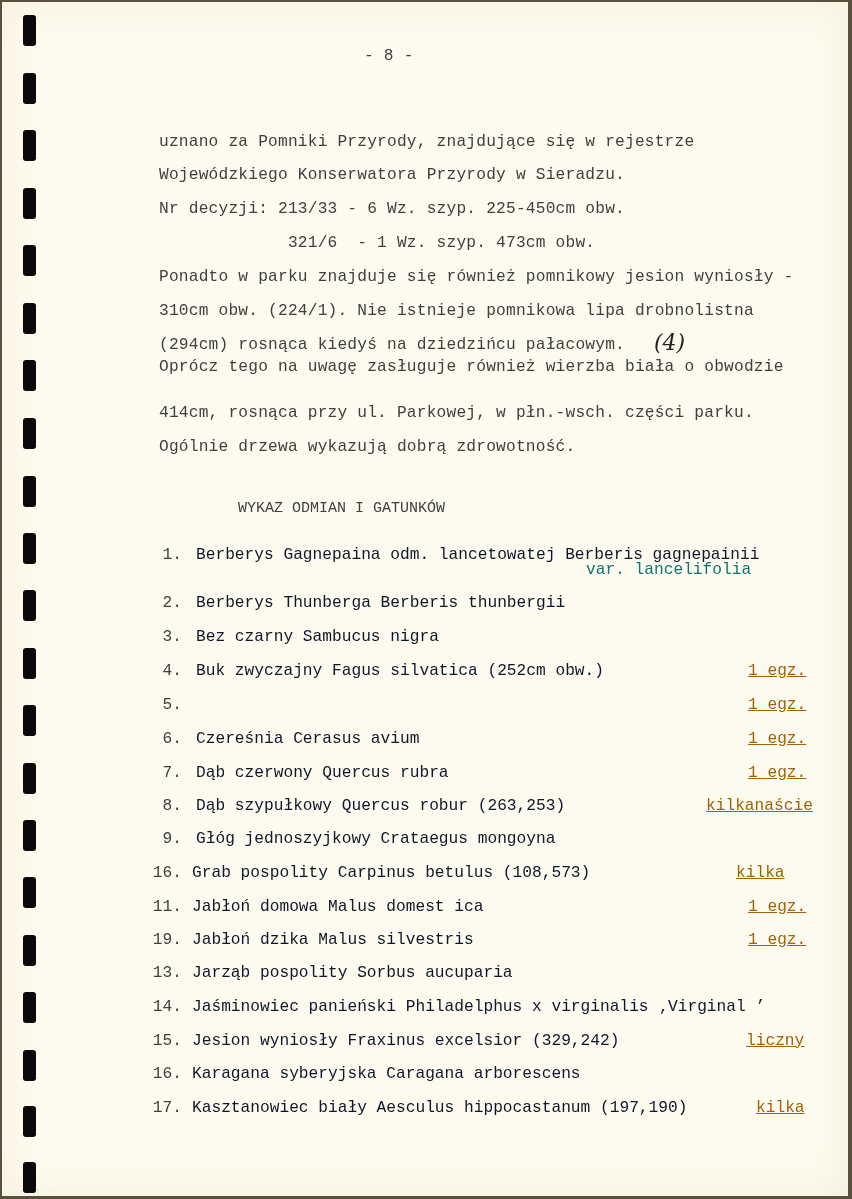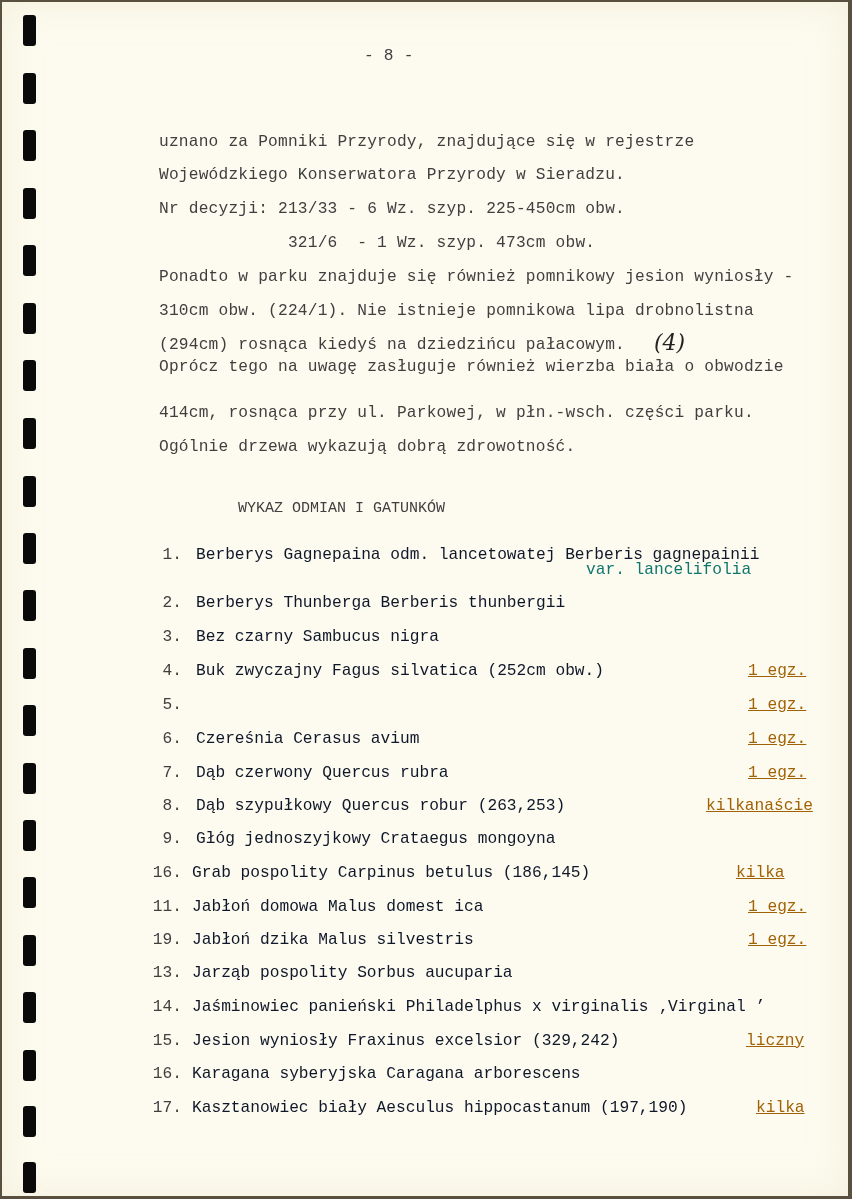--- a/index.html
+++ b/index.html
@@ -182,21 +182,21 @@
       <span class="num" style="left:140px">8.</span>
       <span class="desc" style="left:194px">Dąb szypułkowy Quercus robur (263,253)</span>
       <span class="qty" style="left:704px">kilkanaście</span>
     </div>
     <div class="list-item" style="top:828px">
       <span class="num" style="left:140px">9.</span>
       <span class="desc" style="left:194px">Głóg jednoszyjkowy Crataegus mongoyna</span>
     </div>
     <div class="list-item" style="top:862px">
       <span class="num" style="left:140px">16.</span>
-      <span class="desc" style="left:190px">Grab pospolity Carpinus betulus (186,145)</span>
+      <span class="desc" style="left:190px">Grab pospolity Carpinus betulus (108,573)</span>
       <span class="qty" style="left:734px">kilka</span>
     </div>
     <div class="list-item" style="top:896px">
       <span class="num" style="left:140px">11.</span>
       <span class="desc" style="left:190px">Jabłoń domowa Malus domest ica</span>
       <span class="qty" style="left:746px">1 egz.</span>
     </div>
     <div class="list-item" style="top:929px">
       <span class="num" style="left:140px">19.</span>
       <span class="desc" style="left:190px">Jabłoń dzika Malus silvestris</span>

